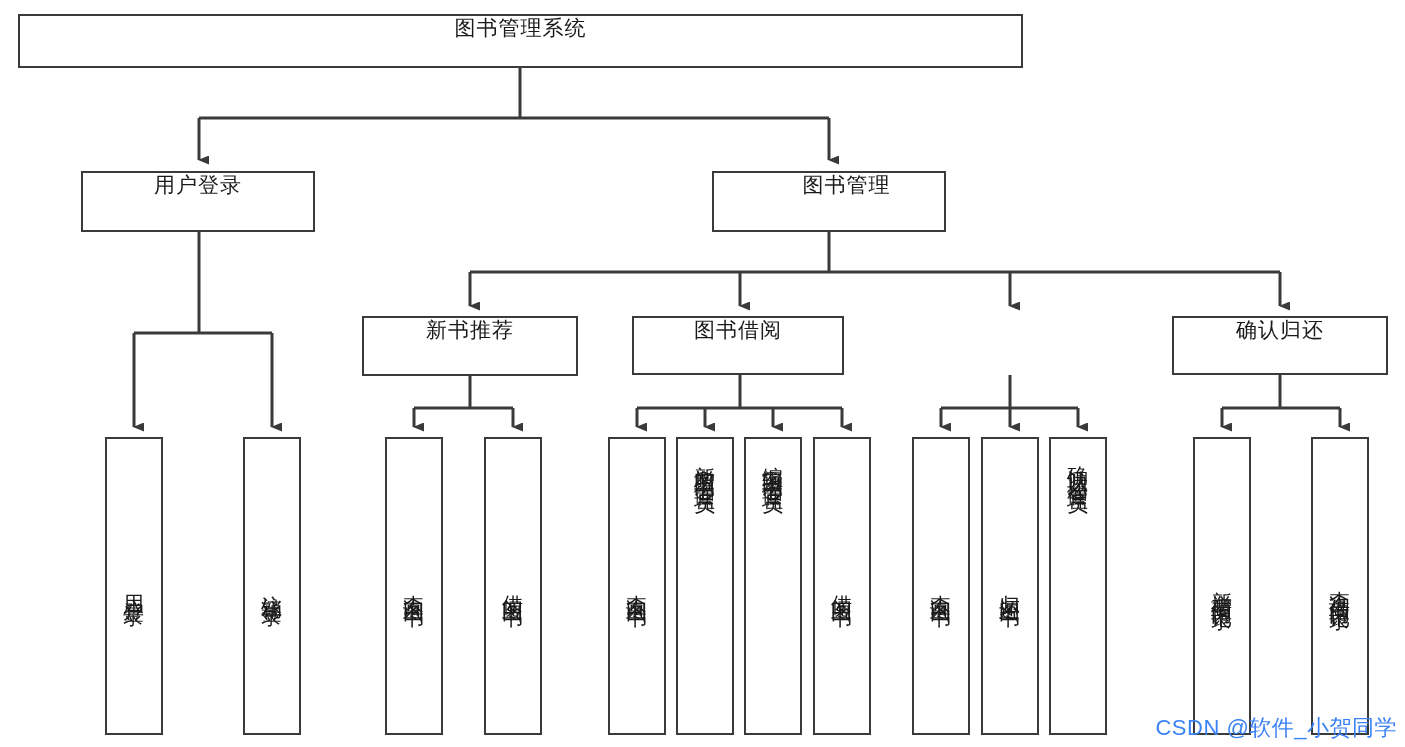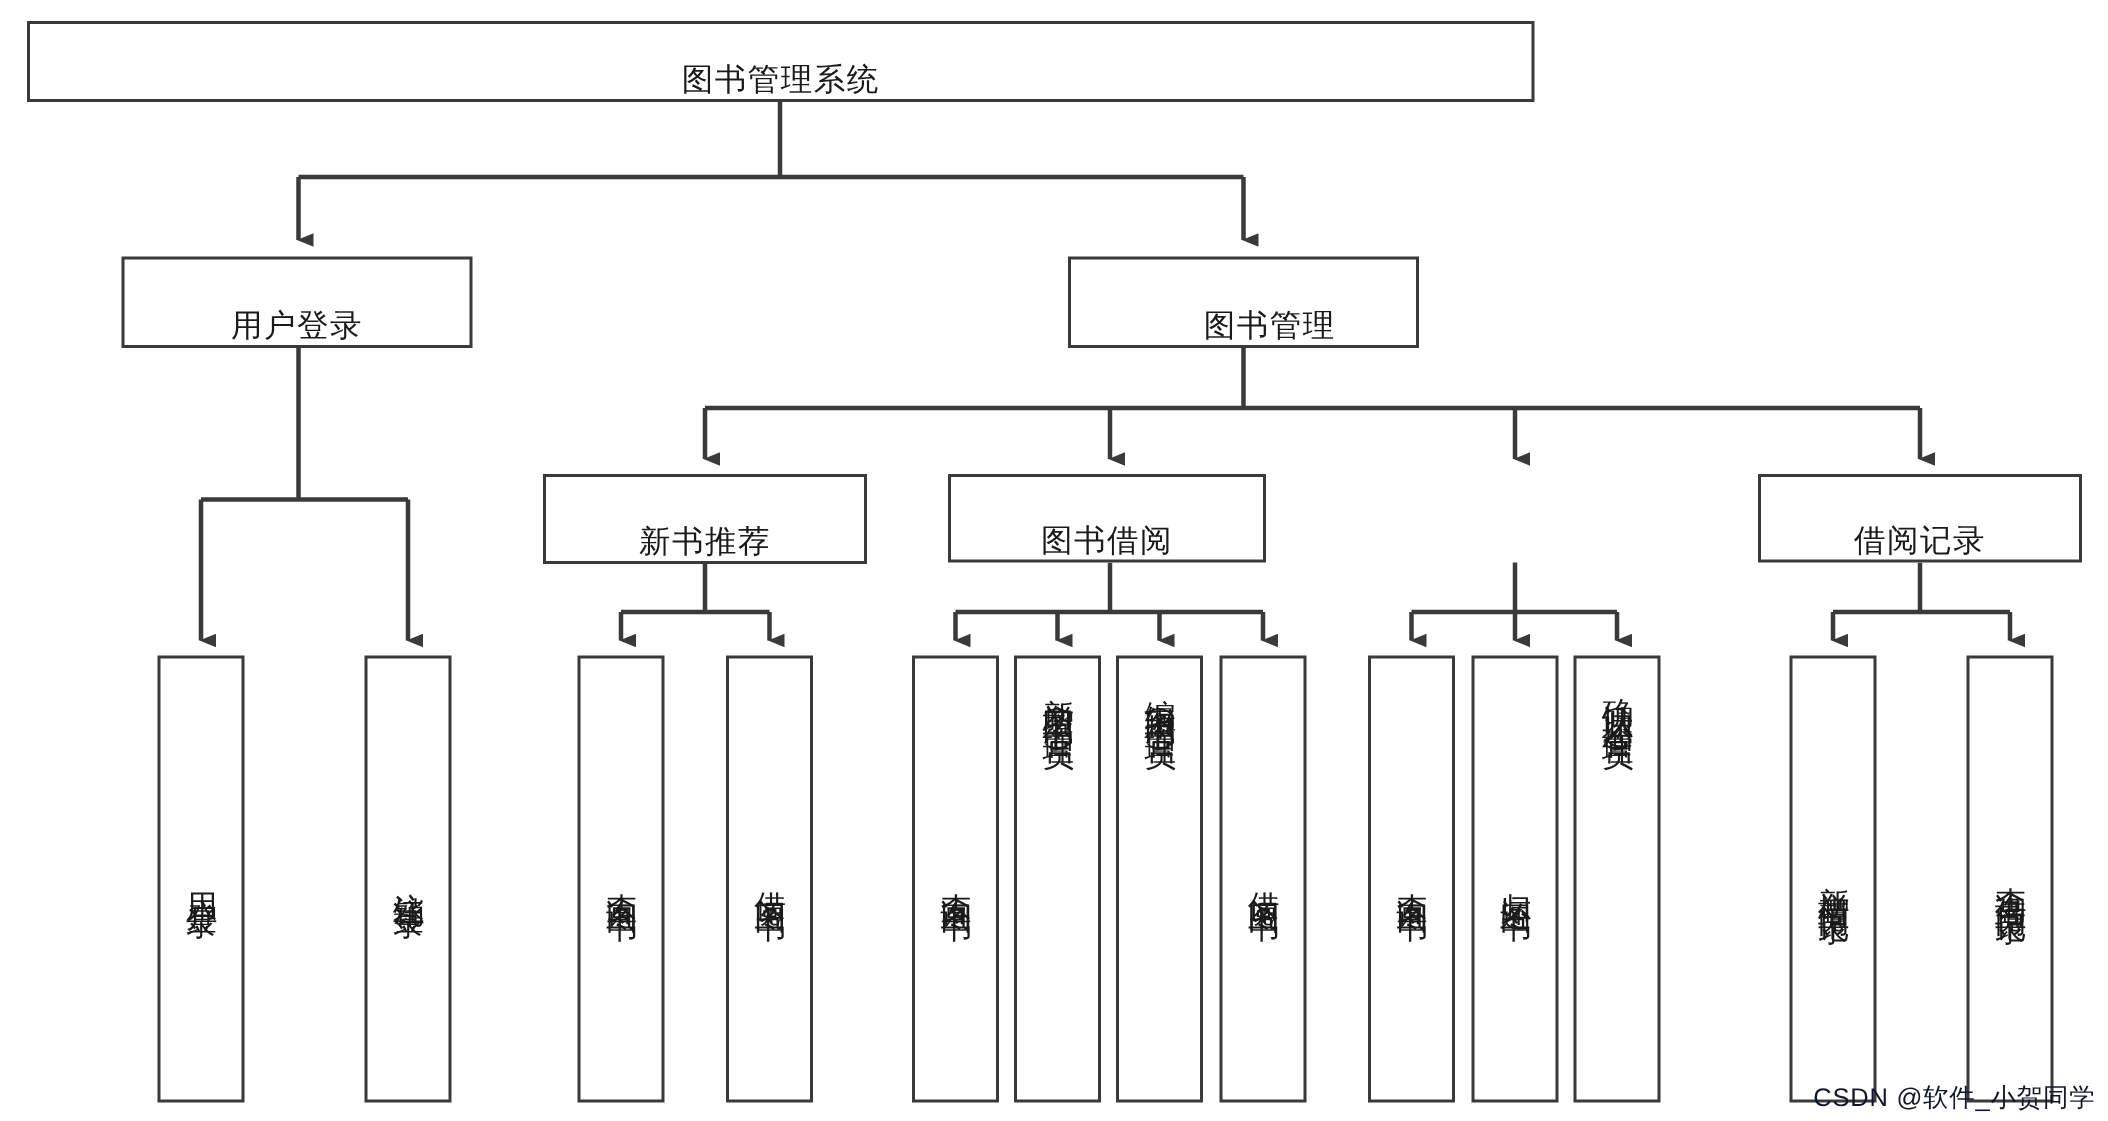--- a/index.html
+++ b/index.html
@@ -24,21 +24,21 @@
     width: 1405px;
     height: 747px;
     pointer-events: none;
   }
   .node {
     position: absolute;
     box-sizing: border-box;
     border: 2px solid #3a3a3a;
     background: #ffffff;
     display: flex;
-    align-items: flex-end;
+    align-items: flex-start;
     justify-content: center;
     color: #1a1a1a;
   }
   .node .label {
     font-size: 21px;
     line-height: 1.15;
     letter-spacing: 1px;
     white-space: nowrap;
   }
   .node.vertical {
@@ -55,22 +55,22 @@
     white-space: nowrap;
   }
   .node.vertical.centered {
     align-items: center;
     padding-top: 0;
   }
   #watermark {
     position: absolute;
     right: 8px;
     bottom: 4px;
-    font-size: 17px;
-    color: #0f172a;
+    font-size: 22px;
+    color: #3b82f6;
     letter-spacing: 0.5px;
     white-space: nowrap;
     font-family: "Liberation Sans", "DejaVu Sans", sans-serif;
   }
 </style>
 </head>
 <body>
 
 <div id="diagram-root">
 
@@ -135,21 +135,21 @@
     <span class="label">图书管理</span>
   </div>
 
   <div class="node" style="left:362px; top:316px; width:216px; height:60px;">
     <span class="label">新书推荐</span>
   </div>
   <div class="node" style="left:632px; top:316px; width:212px; height:59px;">
     <span class="label">图书借阅</span>
   </div>
   <div class="node" style="left:1172px; top:316px; width:216px; height:59px;">
-    <span class="label">借阅记录</span>
+    <span class="label">确认归还</span>
   </div>
 
   <div class="node vertical centered" style="left:105px; top:437px; width:58px; height:298px;">
     <span class="label">用户登录</span>
   </div>
   <div class="node vertical centered" style="left:243px; top:437px; width:58px; height:298px;">
     <span class="label">注销登录</span>
   </div>
 
   <div class="node vertical centered" style="left:385px; top:437px; width:58px; height:298px;">

